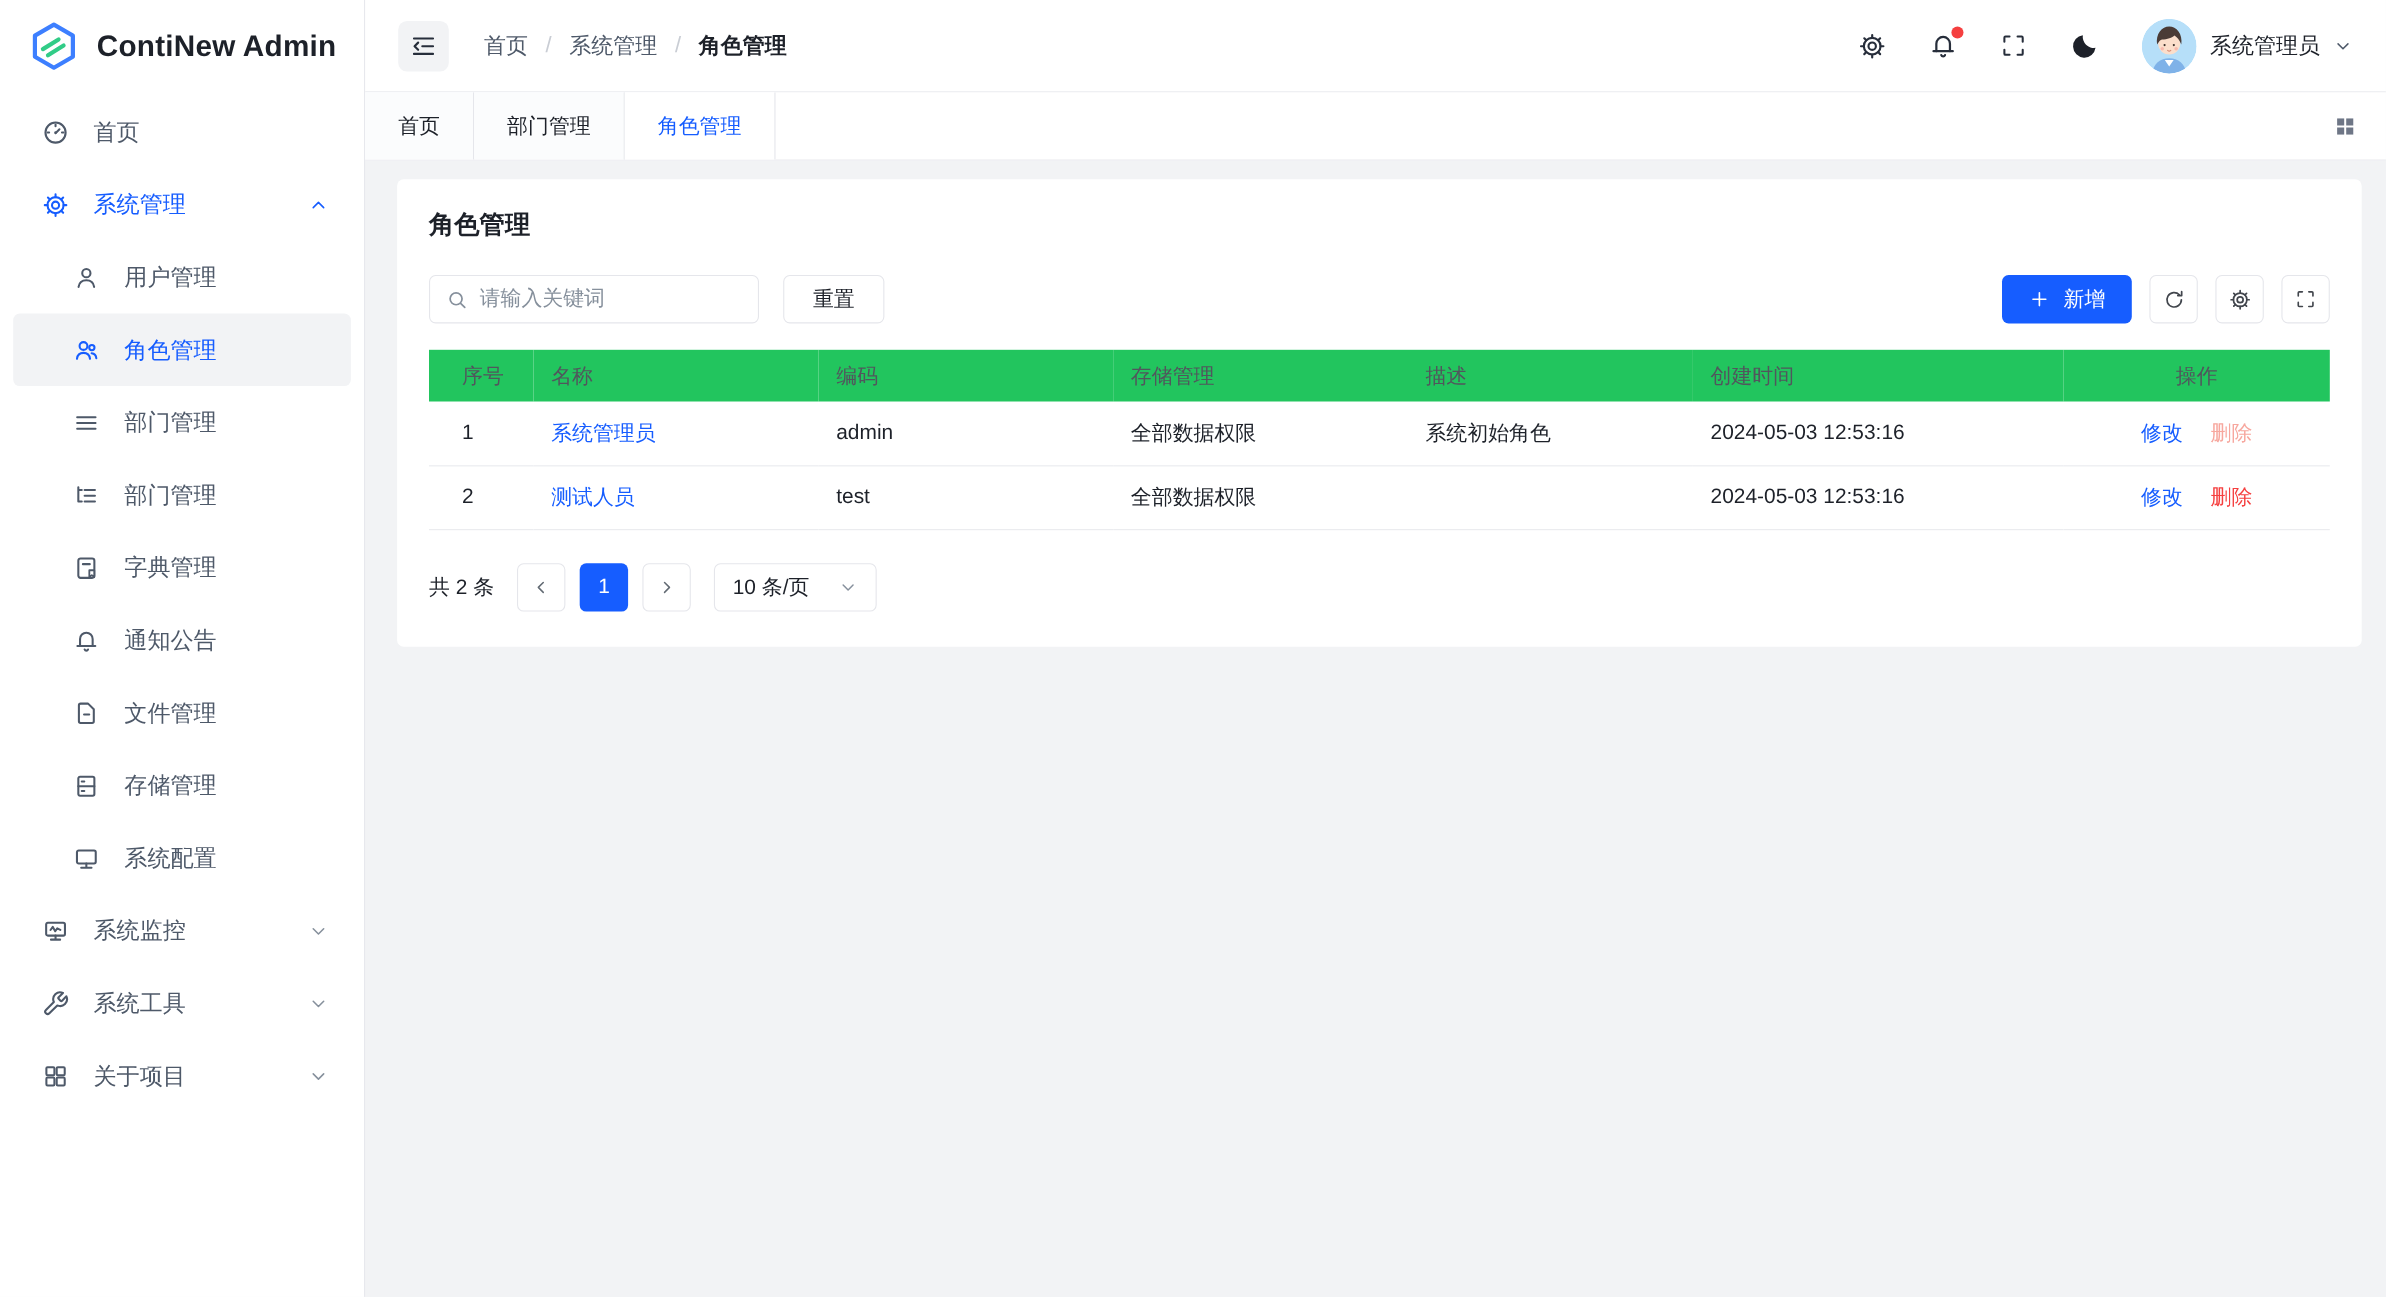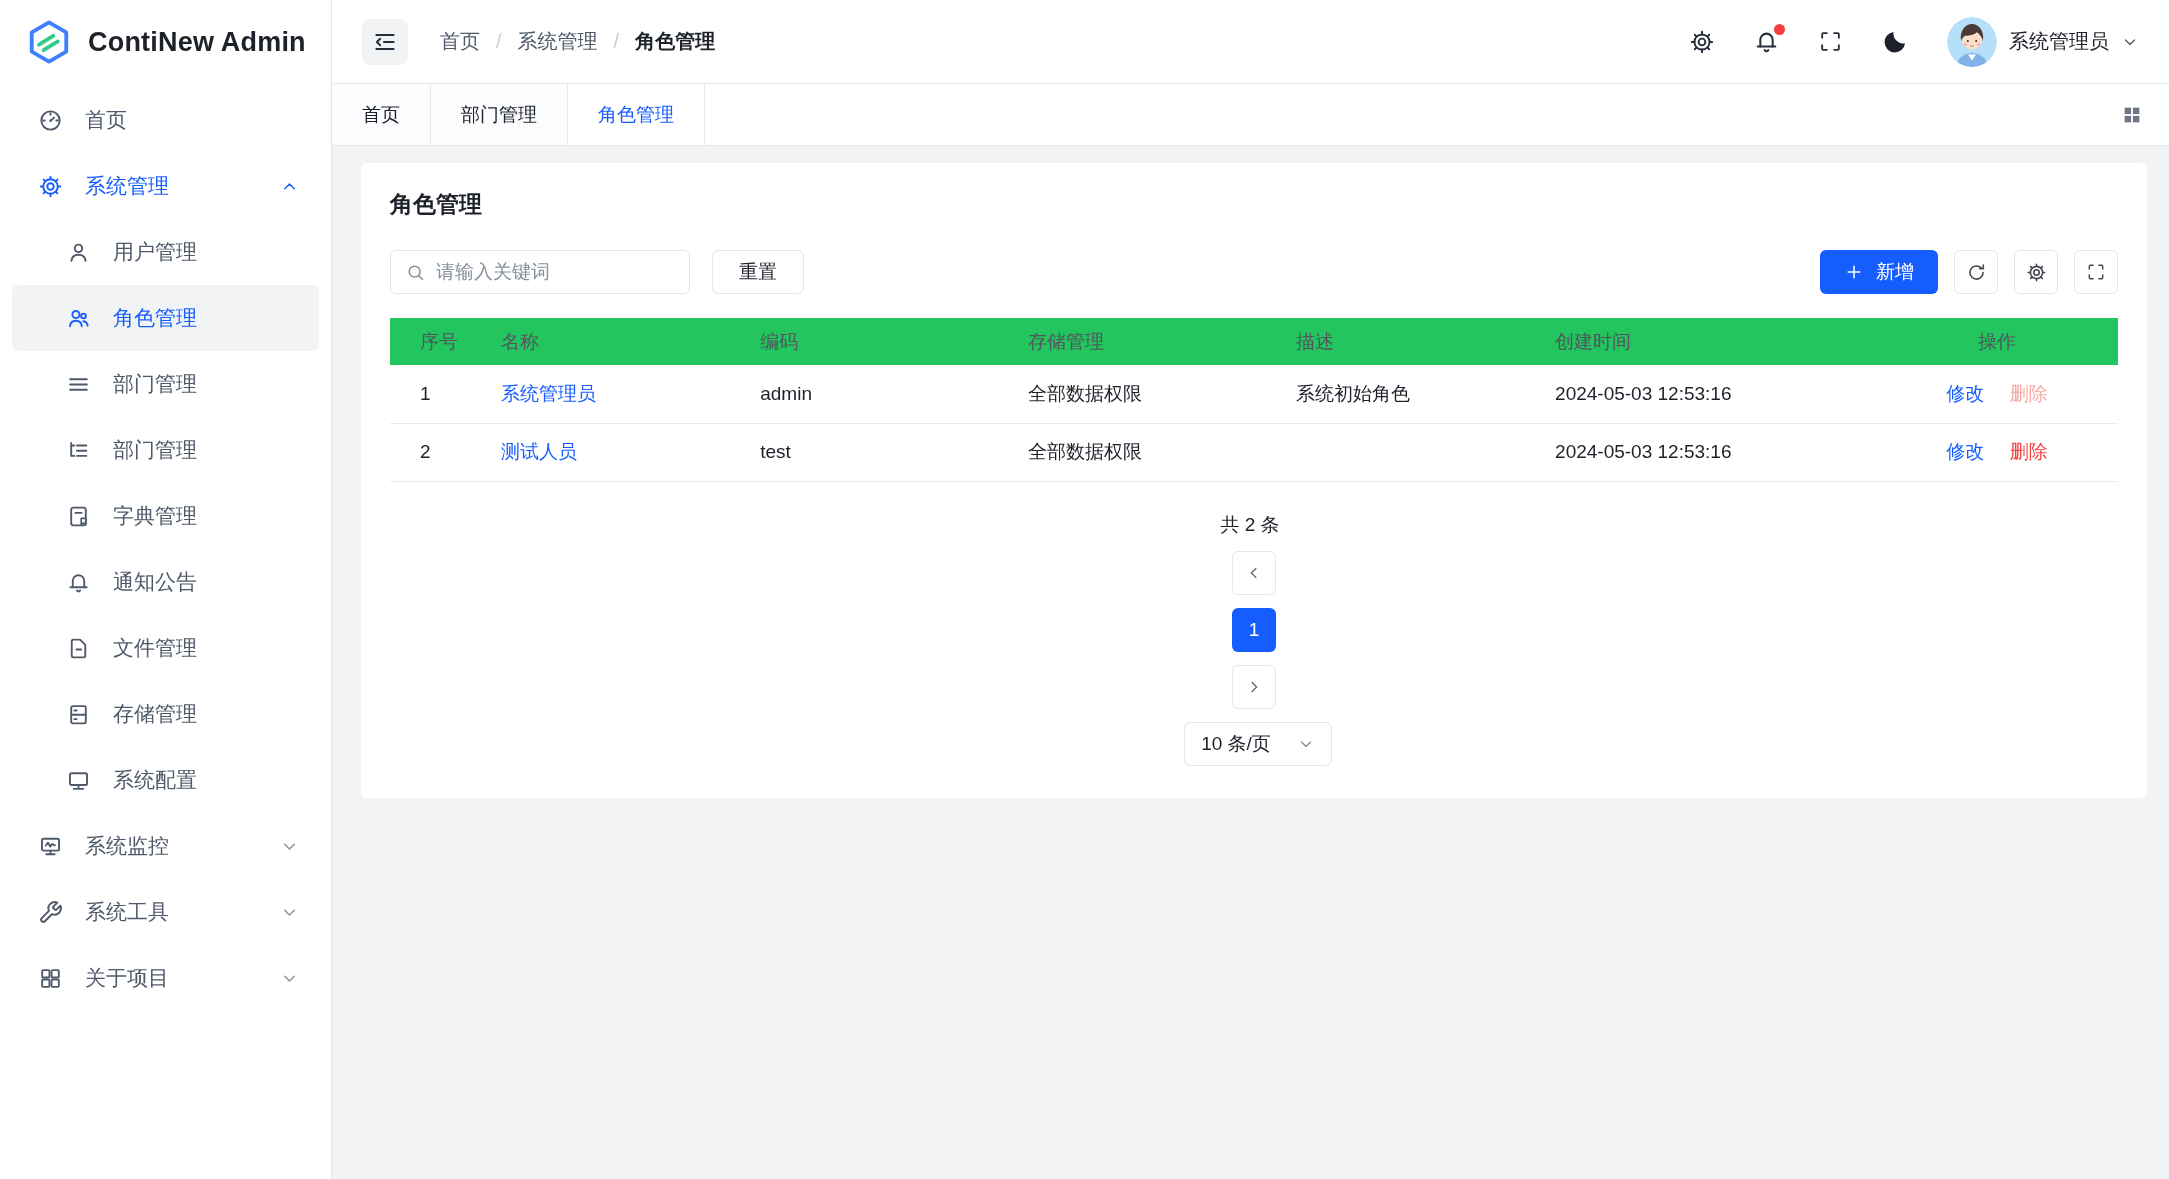--- a/index.html
+++ b/index.html
@@ -71,21 +71,21 @@
   thead th { background: #22c55e; height: 47px; font-size: 19px; font-weight: 500; color: #51565D; text-align: left; padding: 0 16px; }
   tbody td { height: 58px; border-bottom: 1px solid #E9EAEE; font-size: 19px; color: #1D2129; padding: 0 16px; }
   th:first-child, td:first-child { padding-left: 30px; }
   th.ops, td.ops { text-align: center; }
   a.link { color: #165DFF; text-decoration: none; cursor: pointer; }
   .op { margin: 0 10px; color: #165DFF; cursor: pointer; text-decoration: none; }
   .op.del { color: #F53F3F; }
   .op.del.disabled { color: #F7A79E; cursor: not-allowed; }
 
   
-  .pagination { display: flex; align-items: center; justify-content: flex-start; gap: 13px; margin-top: 30px; font-size: 19px; flex-direction: column; }
+  .pagination { display: flex; align-items: center; justify-content: flex-start; gap: 13px; margin-top: 30px; font-size: 19px; }
   .total { margin-right: 8px; color: #1D2129; }
   .pg-btn { width: 44px; height: 44px; border: 1px solid #E5E6EB; border-radius: 6px; background: #fff;
             display: flex; align-items: center; justify-content: center; color: #626A73; cursor: pointer; }
   .pg-num { width: 44px; height: 44px; border-radius: 6px; background: #165DFF; color: #fff; display: flex;
             align-items: center; justify-content: center; cursor: pointer; }
   .pg-size { height: 44px; border: 1px solid #E5E6EB; border-radius: 6px; background: #fff; display: flex;
              align-items: center; gap: 26px; padding: 0 16px; color: #1D2129; margin-left: 8px; cursor: pointer; }
 </style>
 </head>
 <body>

